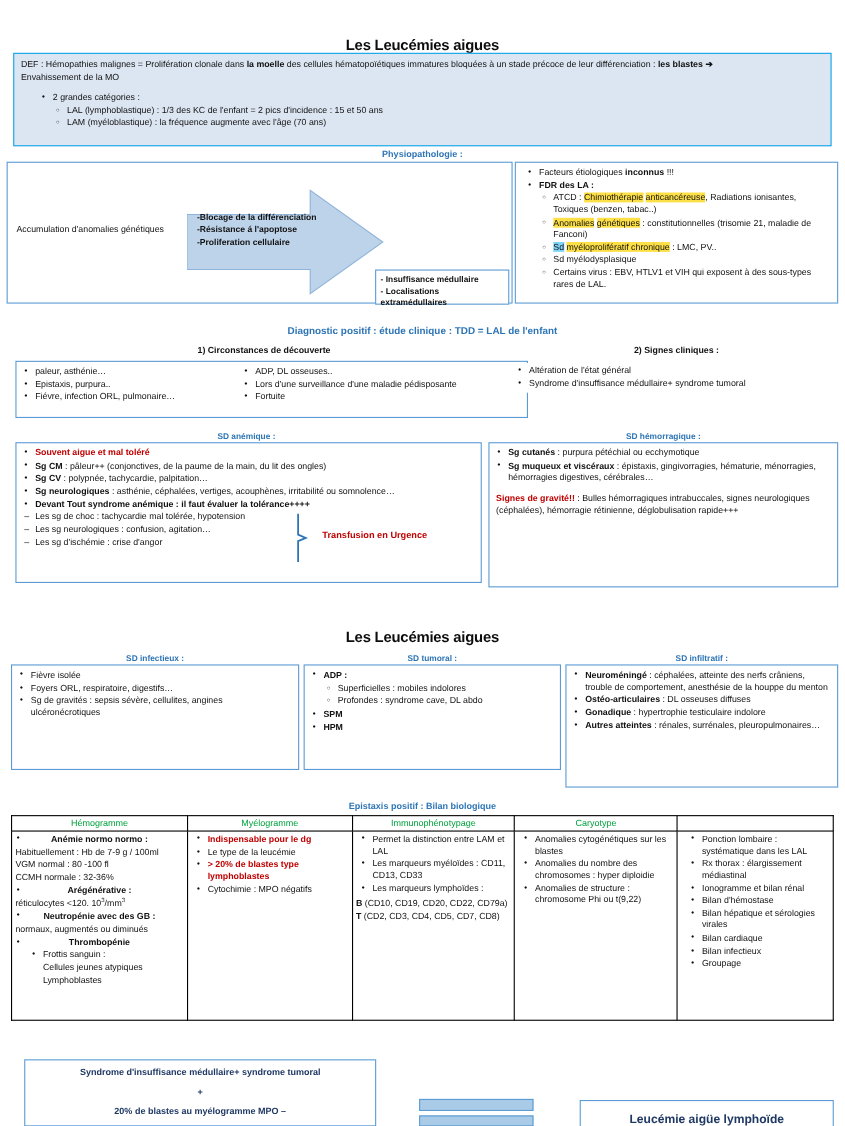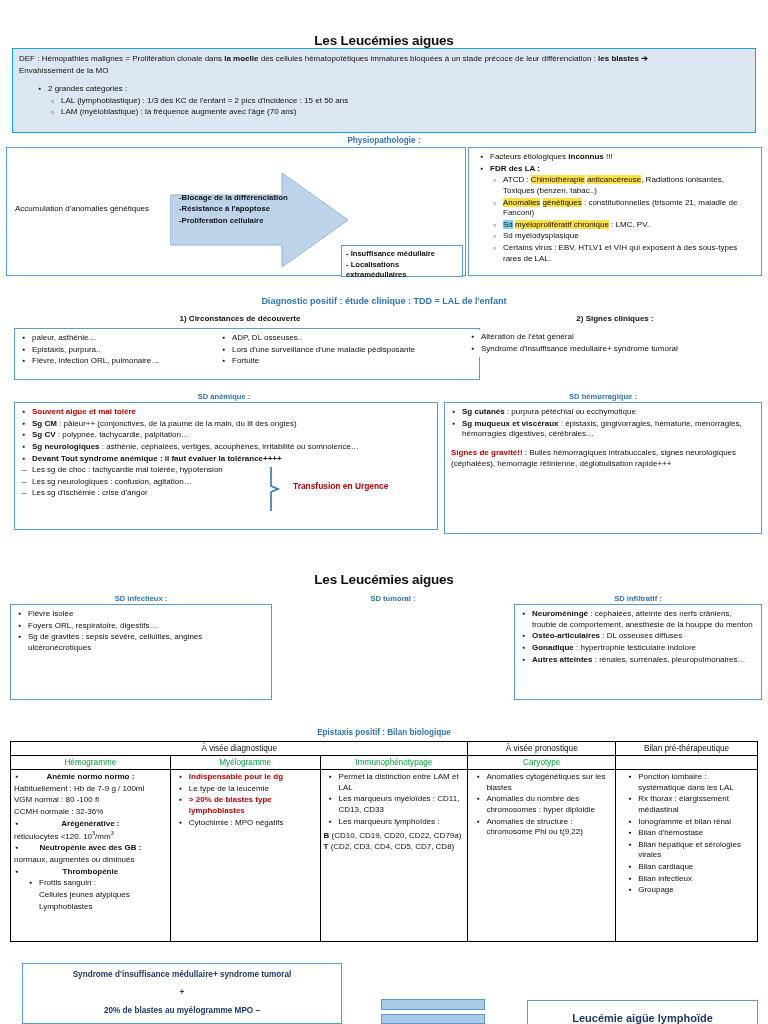--- a/index.html
+++ b/index.html
@@ -191,40 +191,46 @@
   <div class="sec-head small" style="position:absolute;left:10px;top:594px;width:262px;">SD infectieux :</div>
   <div class="whitebox" style="position:absolute;left:10px;top:604px;width:262px;height:96px;padding:4px 6px;">
     <ul>
       <li>Fièvre isolée</li>
       <li>Foyers ORL, respiratoire, digestifs…</li>
       <li>Sg de gravités : sepsis sévère, cellulites, angines ulcéronécrotiques</li>
     </ul>
   </div>
 
   <div class="sec-head small" style="position:absolute;left:276px;top:594px;width:234px;">SD tumoral :</div>
+  <div class="whitebox" style="position:absolute;left:276px;top:604px;width:234px;height:96px;padding:4px 6px;">
+    <ul>
+      <li class="b">ADP :</li>
+      <ul class="lvl2">
+        <li class="o">Superficielles : mobiles indolores</li>
+        <li class="o">Profondes : syndrome cave, DL abdo</li>
+      </ul>
+      <li class="b" style="margin-top:2px;">SPM</li>
+      <li class="b">HPM</li>
+    </ul>
+  </div>
 
   <div class="sec-head small" style="position:absolute;left:514px;top:594px;width:248px;">SD infiltratif :</div>
-  <div class="whitebox" style="position:absolute;left:514px;top:604px;width:248px;height:96px;padding:4px 6px;">
+  <div class="whitebox" style="position:absolute;left:514px;top:604px;width:248px;height:112px;padding:4px 6px;">
     <ul>
       <li><span class="b">Neuroméningé</span><span> : céphalées, atteinte des nerfs crâniens, trouble de comportement, anesthésie de la houppe du menton</span></li>
       <li><span class="b">Ostéo-articulaires</span><span> : DL osseuses diffuses</span></li>
       <li><span class="b">Gonadique</span><span> : hypertrophie testiculaire indolore</span></li>
       <li><span class="b">Autres atteintes</span><span> : rénales, surrénales, pleuropulmonaires…</span></li>
     </ul>
   </div>
 
   <div class="sec-head" style="position:absolute;left:0;top:728px;width:768px;">Epistaxis positif : Bilan biologique</div>
 
   <table class="tbl" style="position:absolute;left:10px;top:741px;width:748px;">
     <tbody>
-        <tr>
-      <td colspan="3" class="ctr">À visée diagnostique</td>
-      <td class="ctr">À visée pronostique</td>
-      <td class="ctr">Bilan pré-thérapeutique</td>
-    </tr>
     <tr>
       <td class="green" style="width:160px;">Hémogramme</td>
       <td class="green" style="width:150px;">Myélogramme</td>
       <td class="green" style="width:148px;">Immunophénotypage</td>
       <td class="green" style="width:148px;">Caryotype</td>
       <td class="ctr" style="width:142px;"></td>
     </tr>
     <tr>
       <td style="height:172px;">
         <ul>

